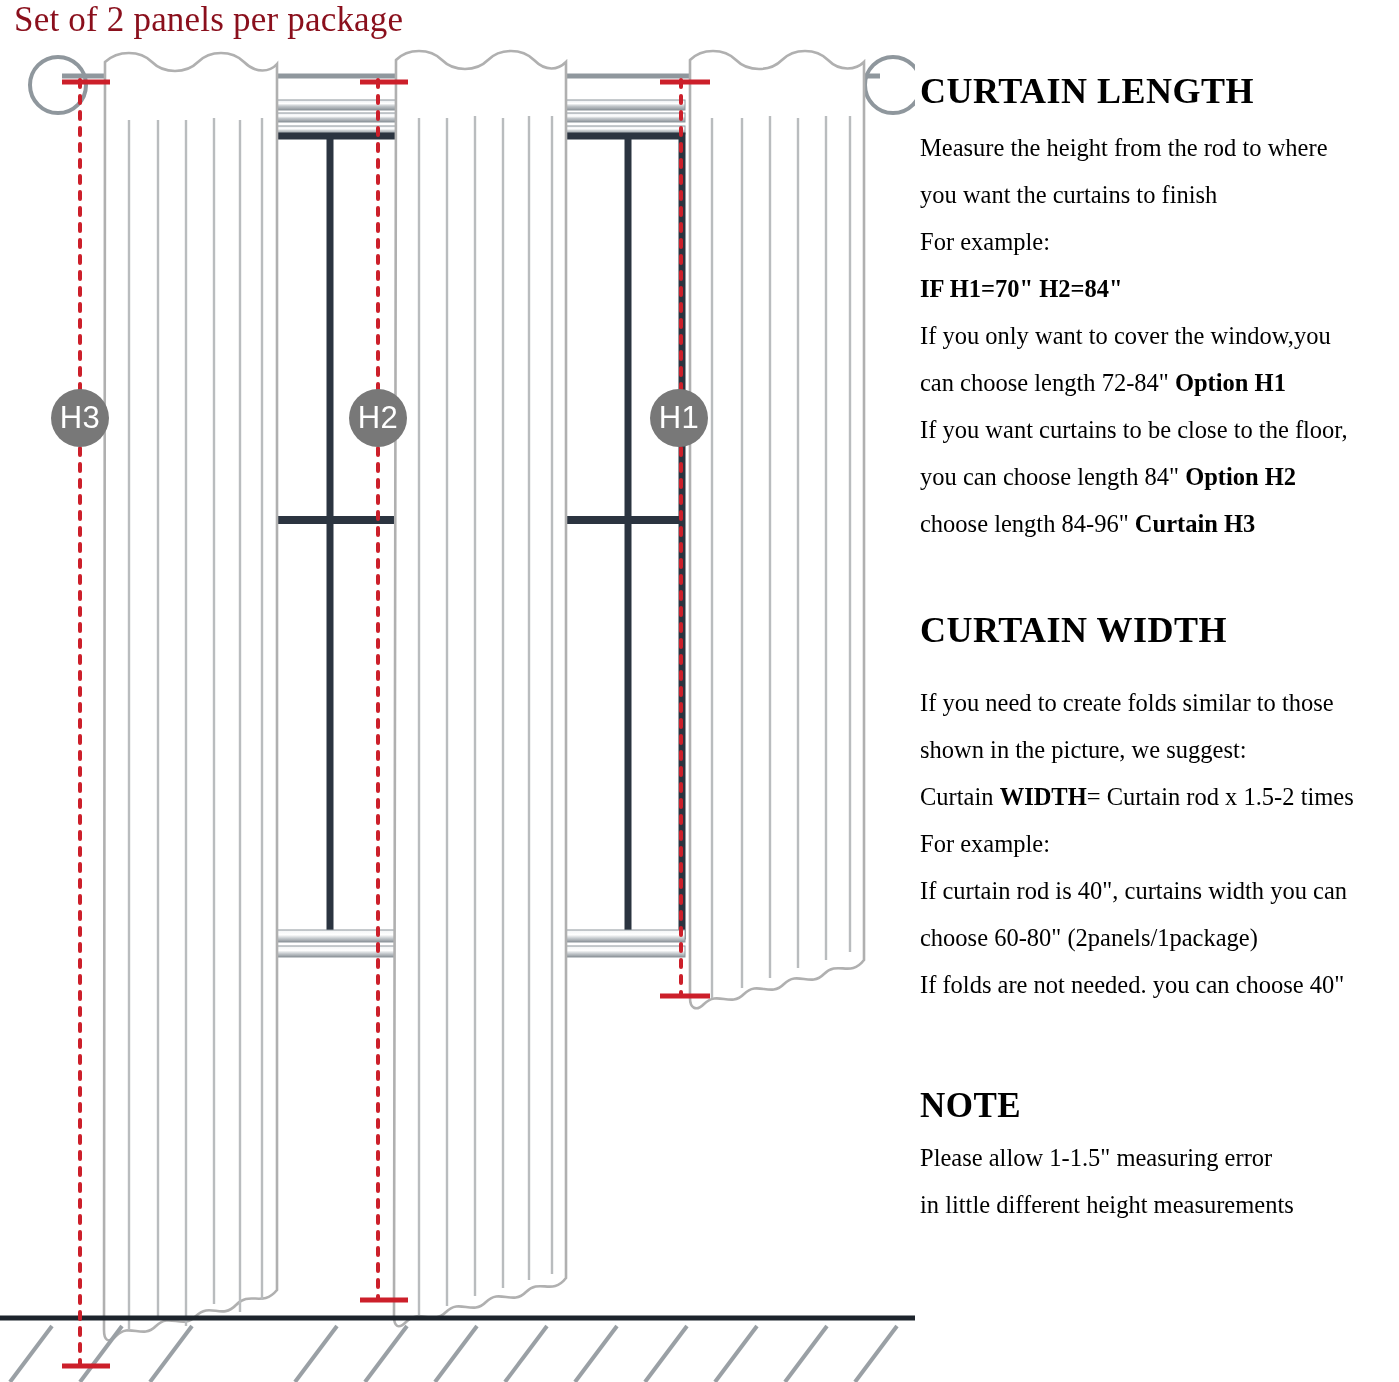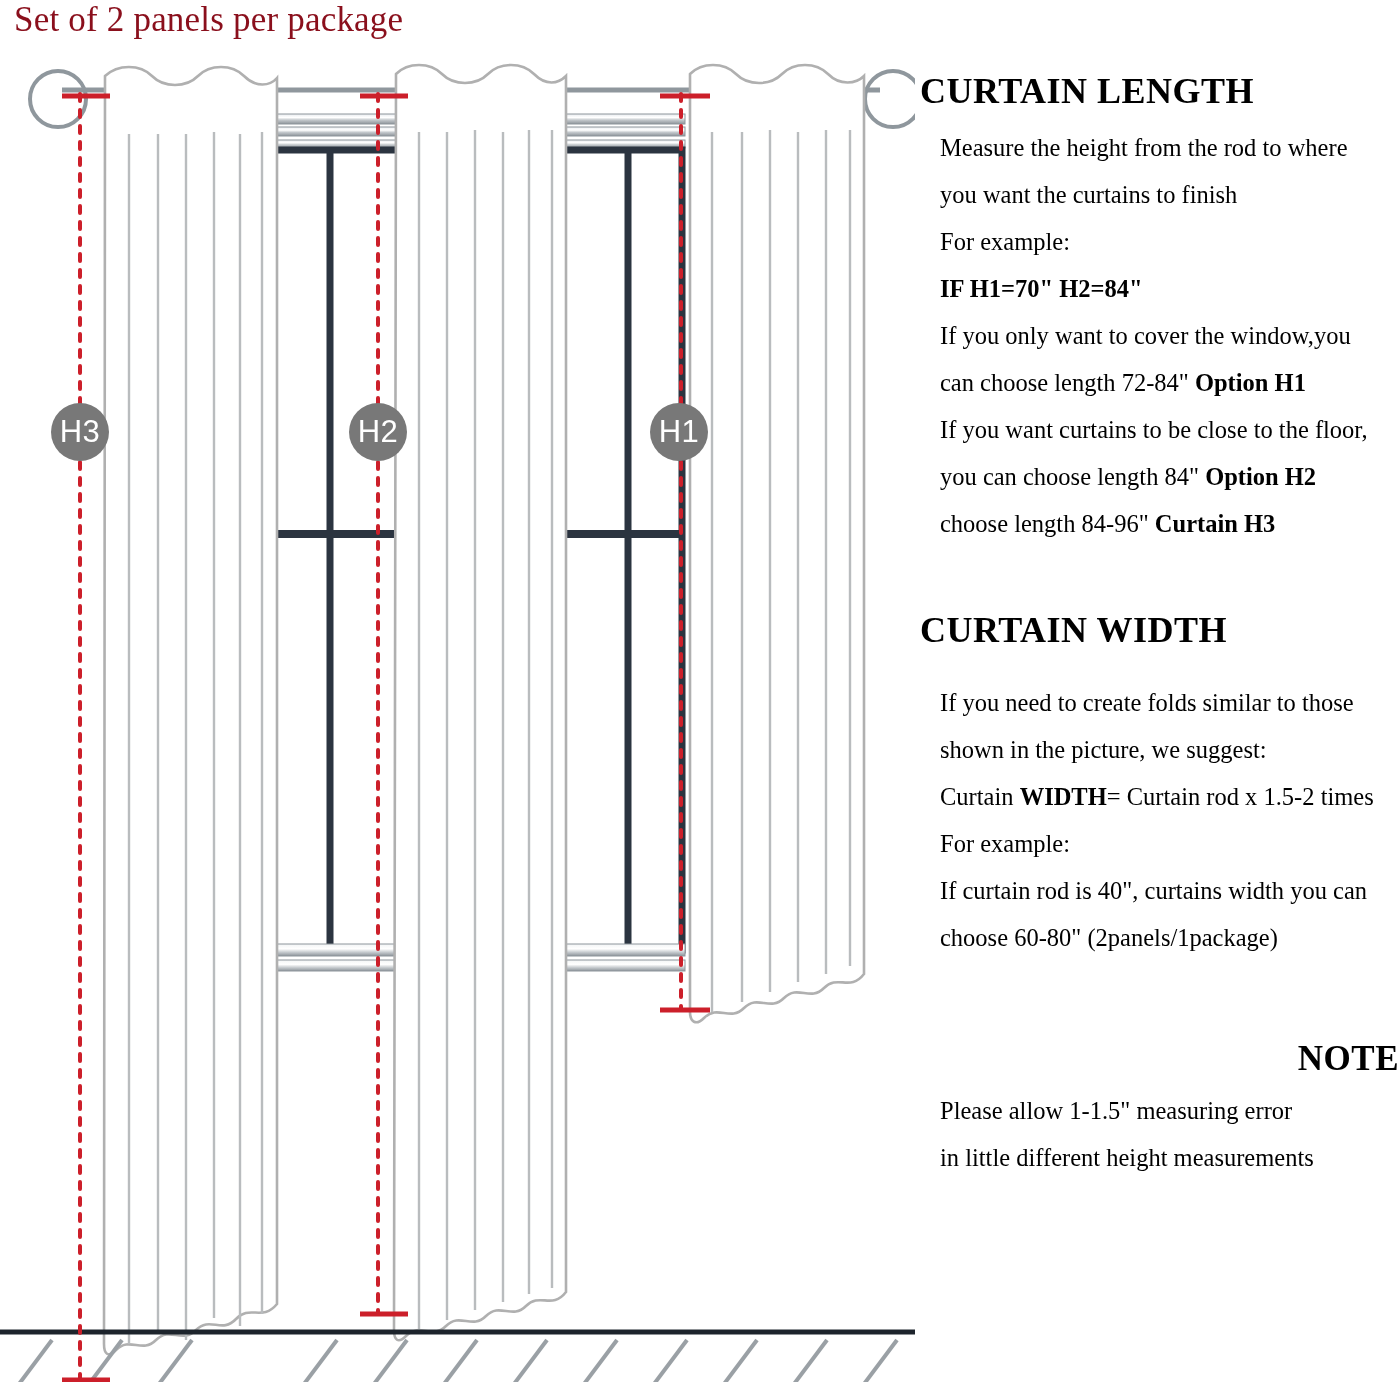--- a/index.html
+++ b/index.html
@@ -27,21 +27,21 @@
     font-size: 35px;
     color: #8a0f1c;
     letter-spacing: 0.2px;
     padding-left: 14px;
   }
 
   
   .diagram {
     position: absolute;
     left: 0;
-    top: 14px;
+    top: 0;
     width: 915px;
     height: 1181px;
   }
   .diagram svg { display: block; }
 
   
   .hbadge {
     position: absolute;
     width: 58px;
     height: 58px;
@@ -66,27 +66,26 @@
     top: 70px;
     width: 479px;
   }
   .sect-head {
     font-family: "Liberation Serif", serif;
     font-weight: bold;
     font-size: 36px;
     letter-spacing: 0.5px;
     margin: 0 0 12px 0;
   }
-  .sect-head.note { font-size: 35px; text-align: right; }
+  .sect-head.note { font-size: 35px; }
   .body-line {
     font-family: "Liberation Serif", serif;
     font-size: 24.5px;
     line-height: 47px;
     white-space: nowrap;
-    margin-left: 20px;
   }
   .body-line b { font-weight: bold; }
   .blk-curtain-length { margin-bottom: 0; }
   .blk-curtain-width  { margin-top: 62px; }
   .blk-note           { margin-top: 78px; }
   .sect-head.width-head { margin-bottom: 28px; }
   .sect-head.note { margin-bottom: 8px; }
 </style>
 </head>
 <body>
@@ -230,20 +229,21 @@
   </div>
 
   <div class="blk-curtain-width">
     <div class="sect-head width-head">CURTAIN WIDTH</div>
     <div class="body-line">If you need to create folds similar to those</div>
     <div class="body-line">shown in the picture, we suggest:</div>
     <div class="body-line"><span>Curtain </span><b>WIDTH</b><span>= Curtain rod x 1.5-2 times</span></div>
     <div class="body-line">For example:</div>
     <div class="body-line">If curtain rod is 40", curtains width you can</div>
     <div class="body-line">choose 60-80" (2panels/1package)</div>
+    <div class="body-line">If folds are not needed. you can choose 40"</div>
   </div>
 
   <div class="blk-note">
     <div class="sect-head note">NOTE</div>
     <div class="body-line">Please allow 1-1.5" measuring error</div>
     <div class="body-line">in little different height measurements</div>
   </div>
 
 </div>
 

